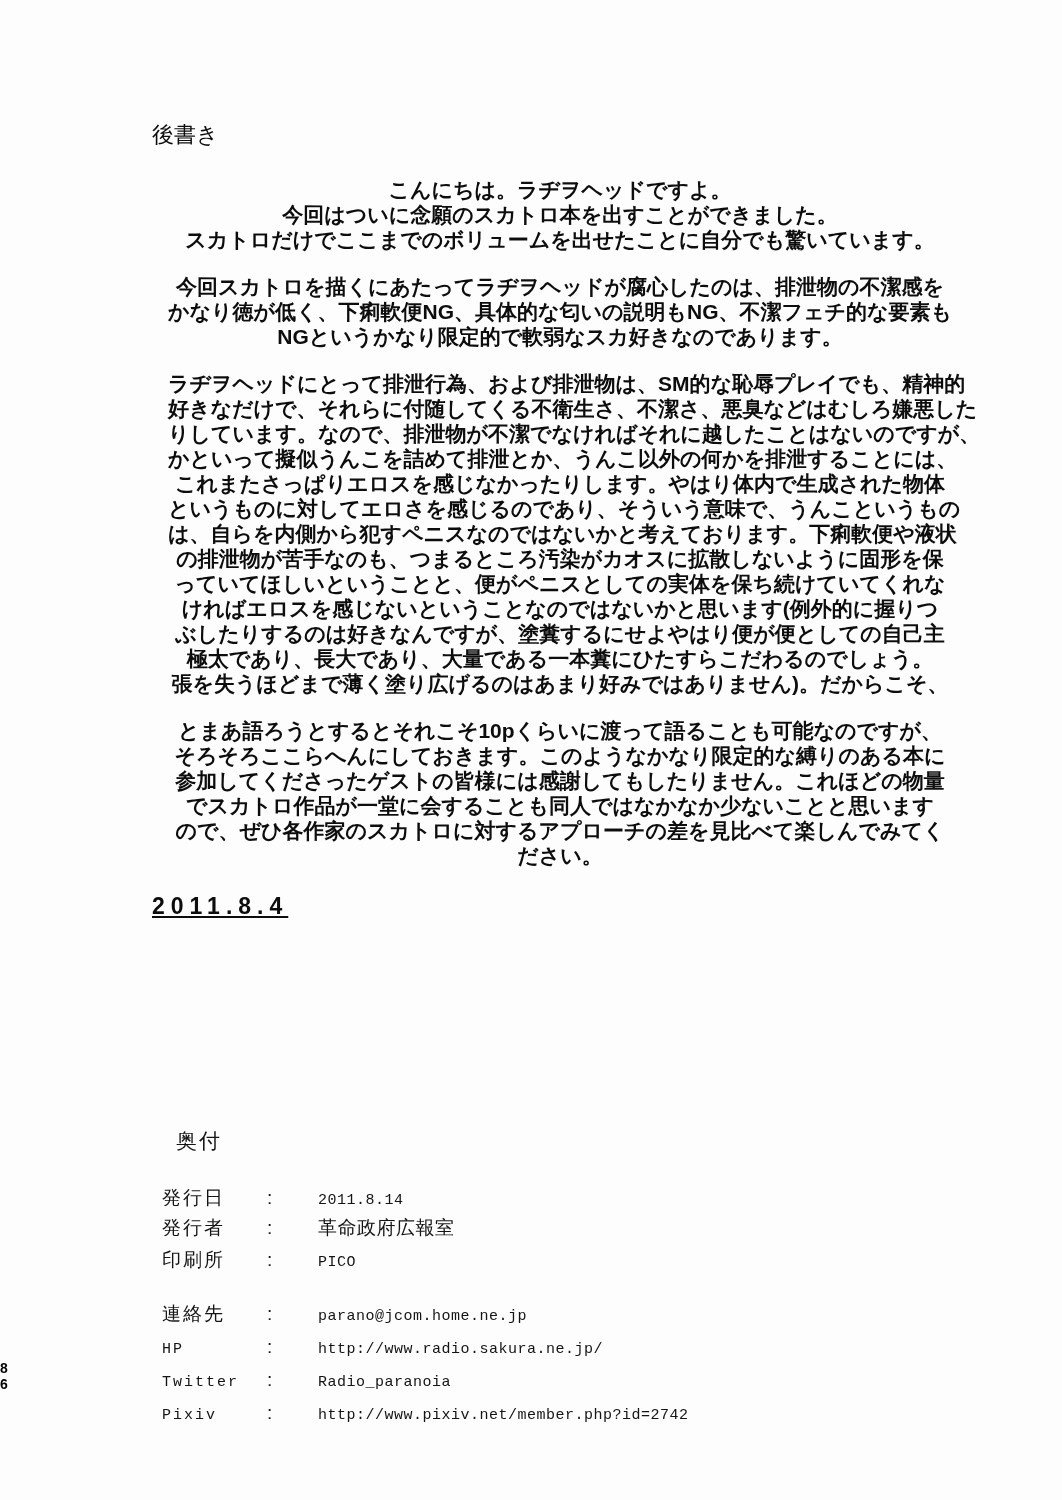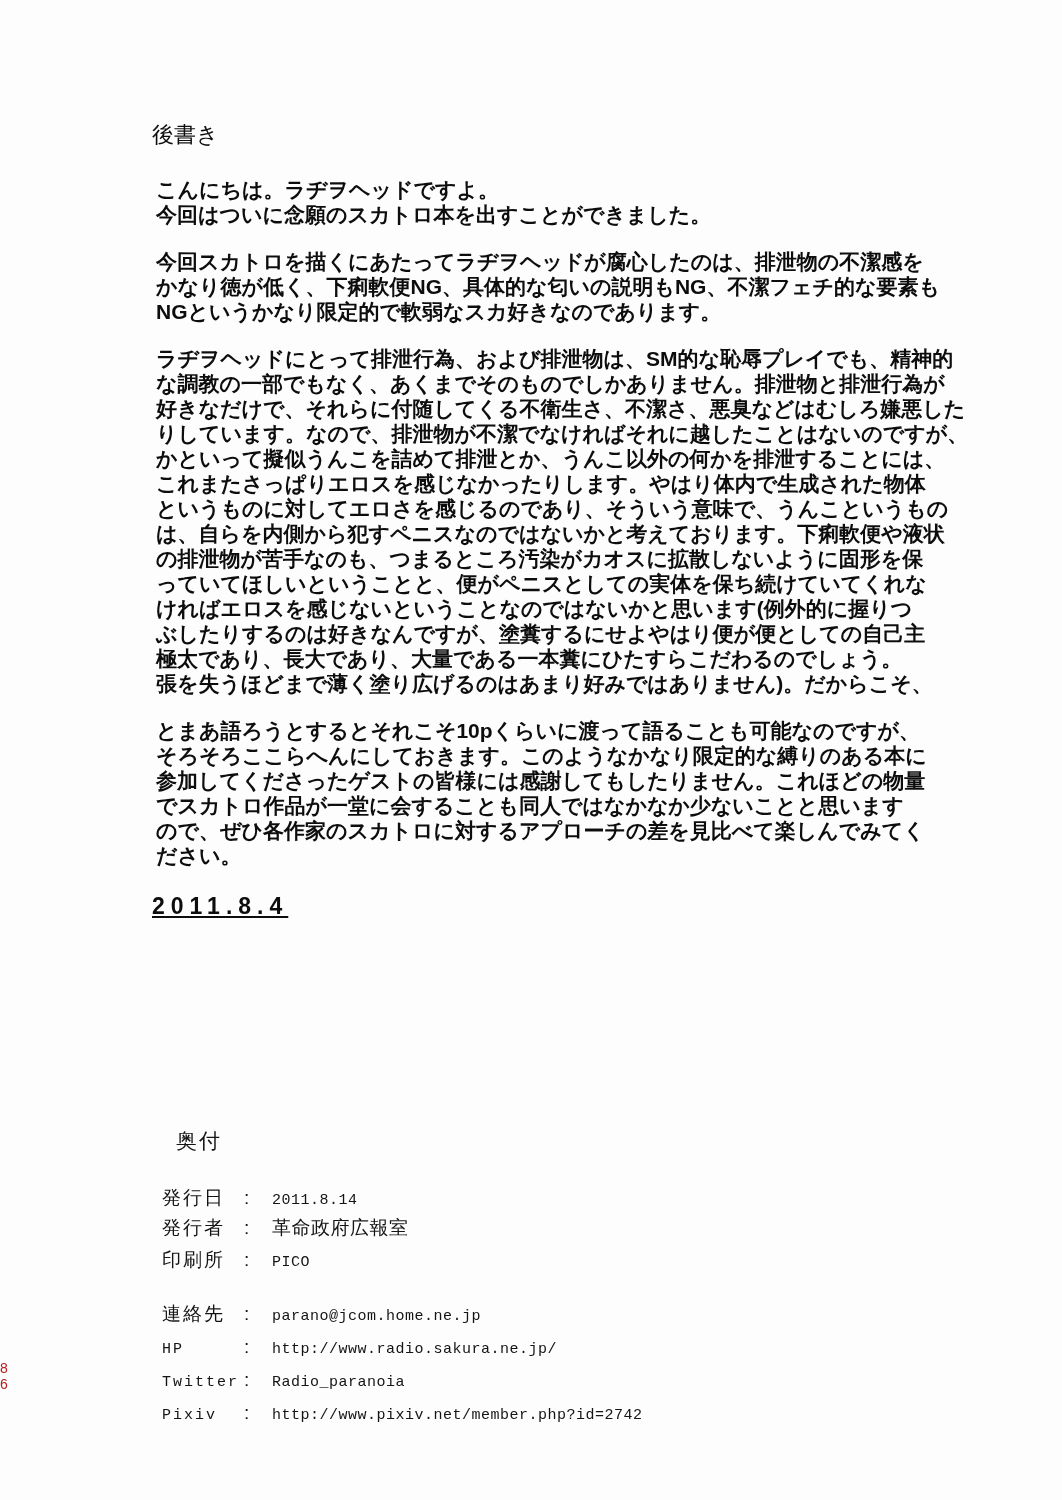--- a/index.html
+++ b/index.html
@@ -16,21 +16,21 @@
     position:absolute; left:152px; top:122px; width:800px;
     font-weight:bold;
     font-size:21px;
     color:#0d0d0d;
   }
   .afterword-heading {
     font-size:22px; font-weight:normal;
     margin:0 0 30px 0;
     line-height:25px;
   }
-  .para { margin:0 0 22px 4px; }
+  .para { margin:0 0 22px 16px;text-align:center; }
   .line {
     line-height:25px; height:25px;
     white-space:nowrap;
     letter-spacing:0px;
   }
   .date-line {
     margin-top:25px;
     font-size:23px;
     letter-spacing:6px;
     line-height:27px;
@@ -41,57 +41,57 @@
     position:absolute; left:162px; top:1128px;
     font-size:19px; font-weight:normal;
     color:#141414;
   }
   .colophon-heading {
     font-size:21px; font-weight:normal;
     margin:0 0 26px 14px;
     letter-spacing:2px;
     line-height:25px;
   }
-  .crow { display:flex; line-height:27px; align-items:baseline; }
+  .crow { display:flex; line-height:27px; align-items:baseline;gap:23px; }
   .crow .lbl { width:76px; letter-spacing:2px; flex:none; }
   .crow .sep { width:28px; flex:none; text-align:left; padding-left:6px; }
   .crow .val { letter-spacing:0.5px; }
   .mono { font-family:Liberation Mono, monospace; font-size:15px; letter-spacing:-0.5px;margin-top:8px; }
   .contacts { margin-top:20px; }
   .contacts .crow { line-height:25px; }
   
   .pagenum {
     position:absolute; left:0px; top:1360px;
     width:12px;
     font-size:14px; line-height:16px;
     word-break:break-all;
-    color:#b91c1c;
-    font-weight:normal;
+    color:#000000;
+    font-weight:bold;
   }
 </style>
 </head>
 <body>
 
 <div class="page">
 
   <section class="afterword">
     <h1 class="afterword-heading">後書き</h1>
     <div id="afterword-paras">
         <div class="para">
           <div class="line">こんにちは。ラヂヲヘッドですよ。</div>
           <div class="line">今回はついに念願のスカトロ本を出すことができました。</div>
+          <div class="line">スカトロだけでここまでのボリュームを出せたことに自分でも驚いています。</div>
         </div>
         <div class="para">
           <div class="line">今回スカトロを描くにあたってラヂヲヘッドが腐心したのは、排泄物の不潔感を</div>
           <div class="line">かなり徳が低く、下痢軟便NG、具体的な匂いの説明もNG、不潔フェチ的な要素も</div>
           <div class="line">NGというかなり限定的で軟弱なスカ好きなのであります。</div>
         </div>
         <div class="para">
           <div class="line">ラヂヲヘッドにとって排泄行為、および排泄物は、SM的な恥辱プレイでも、精神的</div>
-          <div class="line">な調教の一部でもなく、あくまでそのものでしかありません。排泄物と排泄行為が</div>
           <div class="line">好きなだけで、それらに付随してくる不衛生さ、不潔さ、悪臭などはむしろ嫌悪した</div>
           <div class="line">りしています。なので、排泄物が不潔でなければそれに越したことはないのですが、</div>
           <div class="line">かといって擬似うんこを詰めて排泄とか、うんこ以外の何かを排泄することには、</div>
           <div class="line">これまたさっぱりエロスを感じなかったりします。やはり体内で生成された物体</div>
           <div class="line">というものに対してエロさを感じるのであり、そういう意味で、うんこというもの</div>
           <div class="line">は、自らを内側から犯すペニスなのではないかと考えております。下痢軟便や液状</div>
           <div class="line">の排泄物が苦手なのも、つまるところ汚染がカオスに拡散しないように固形を保</div>
           <div class="line">っていてほしいということと、便がペニスとしての実体を保ち続けていてくれな</div>
           <div class="line">ければエロスを感じないということなのではないかと思います(例外的に握りつ</div>
           <div class="line">ぶしたりするのは好きなんですが、塗糞するにせよやはり便が便としての自己主</div>

